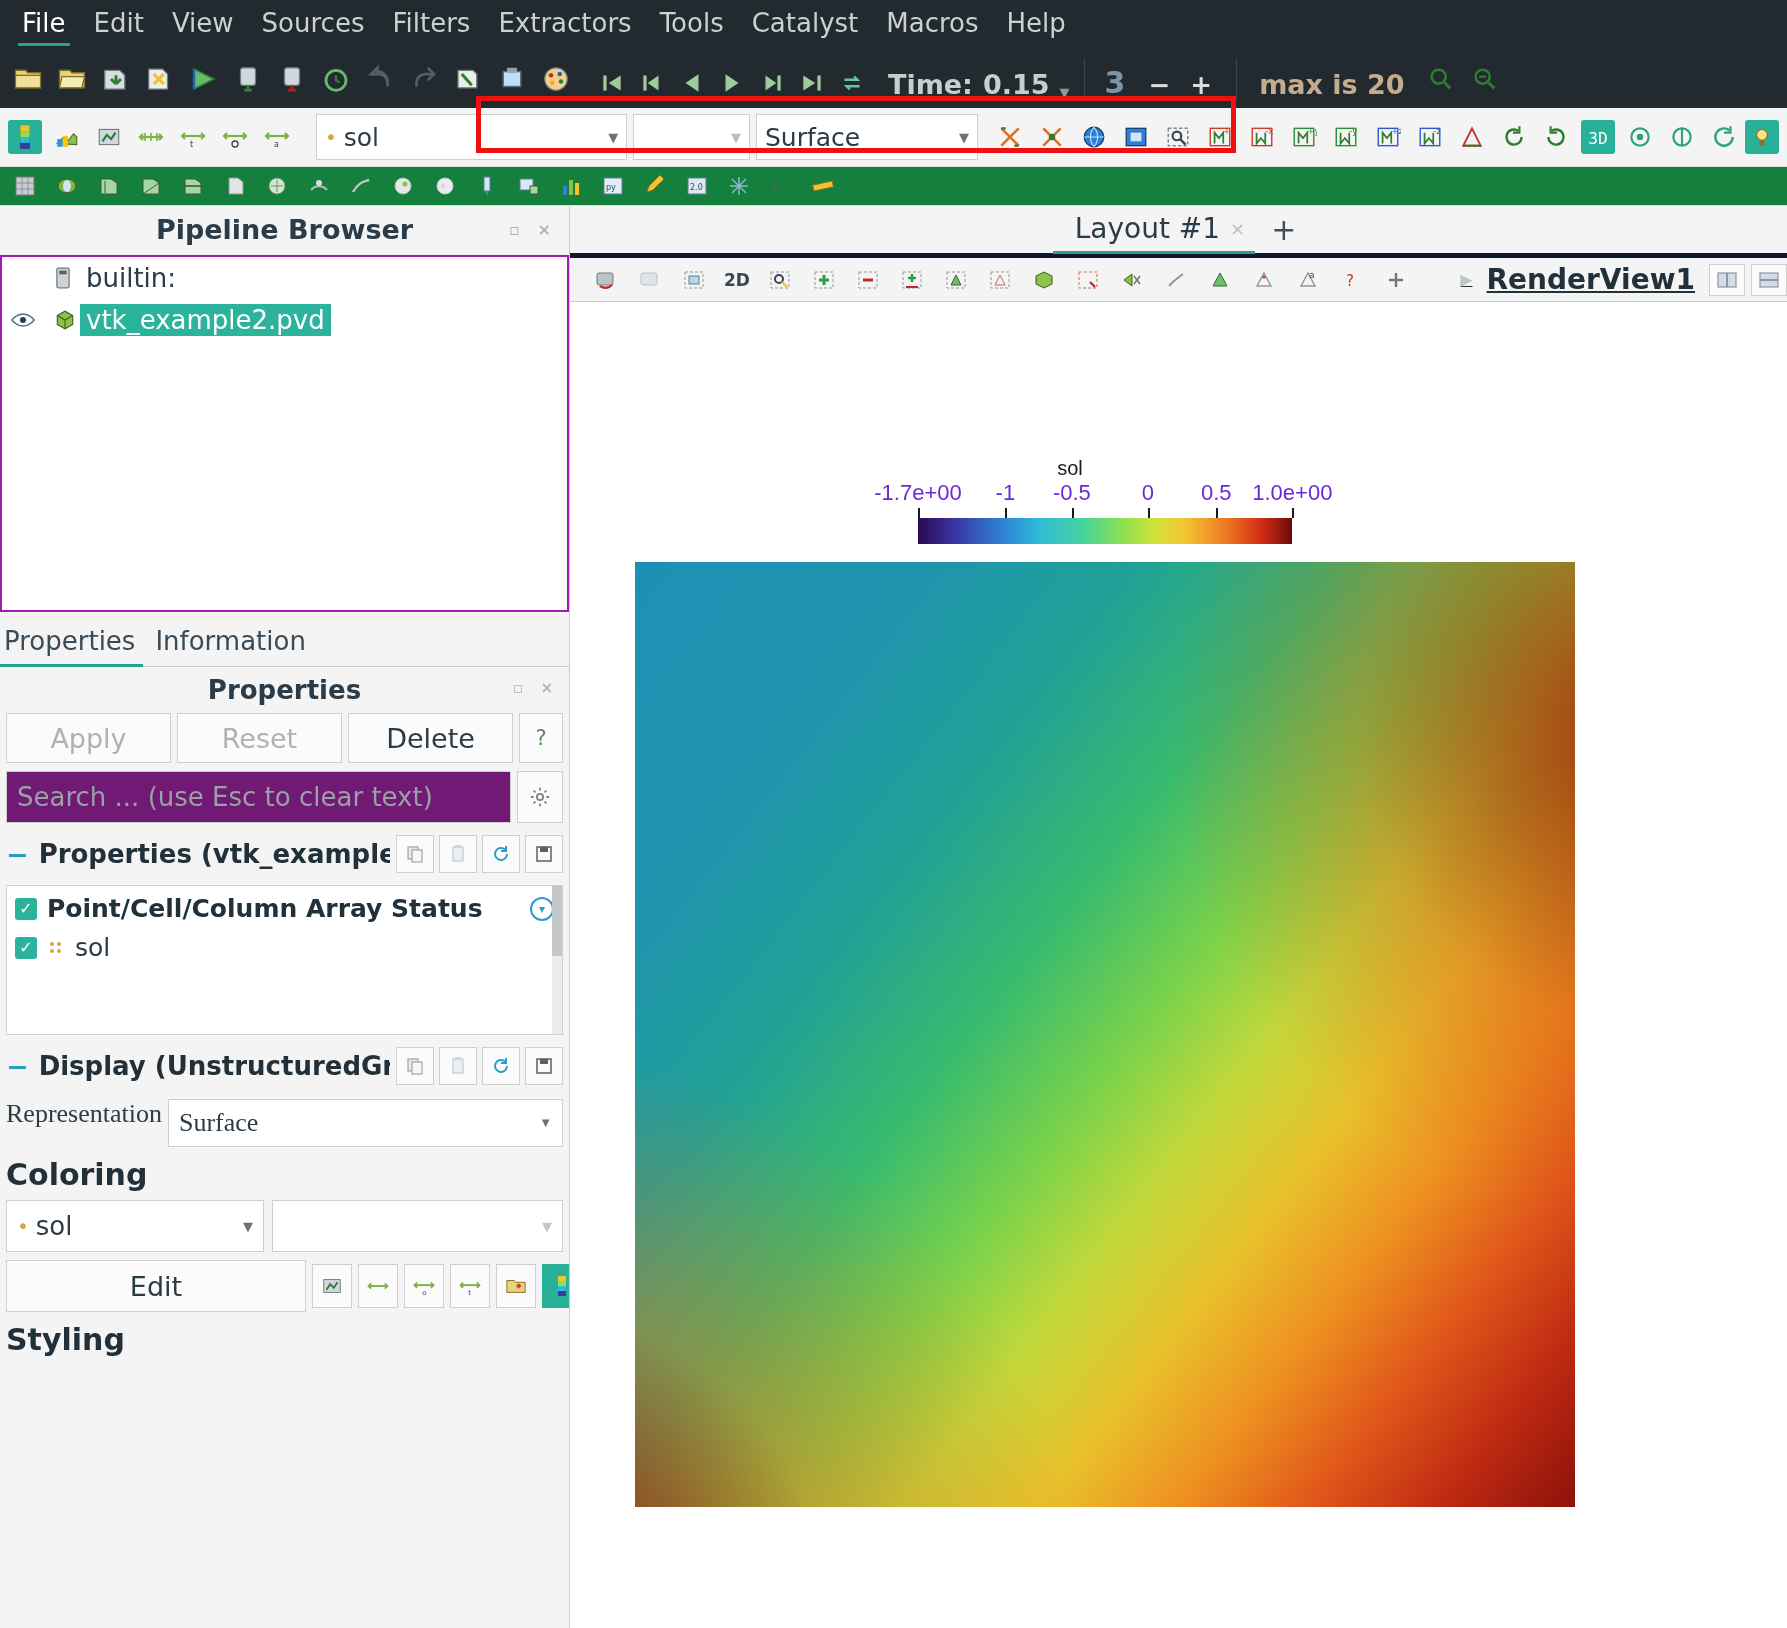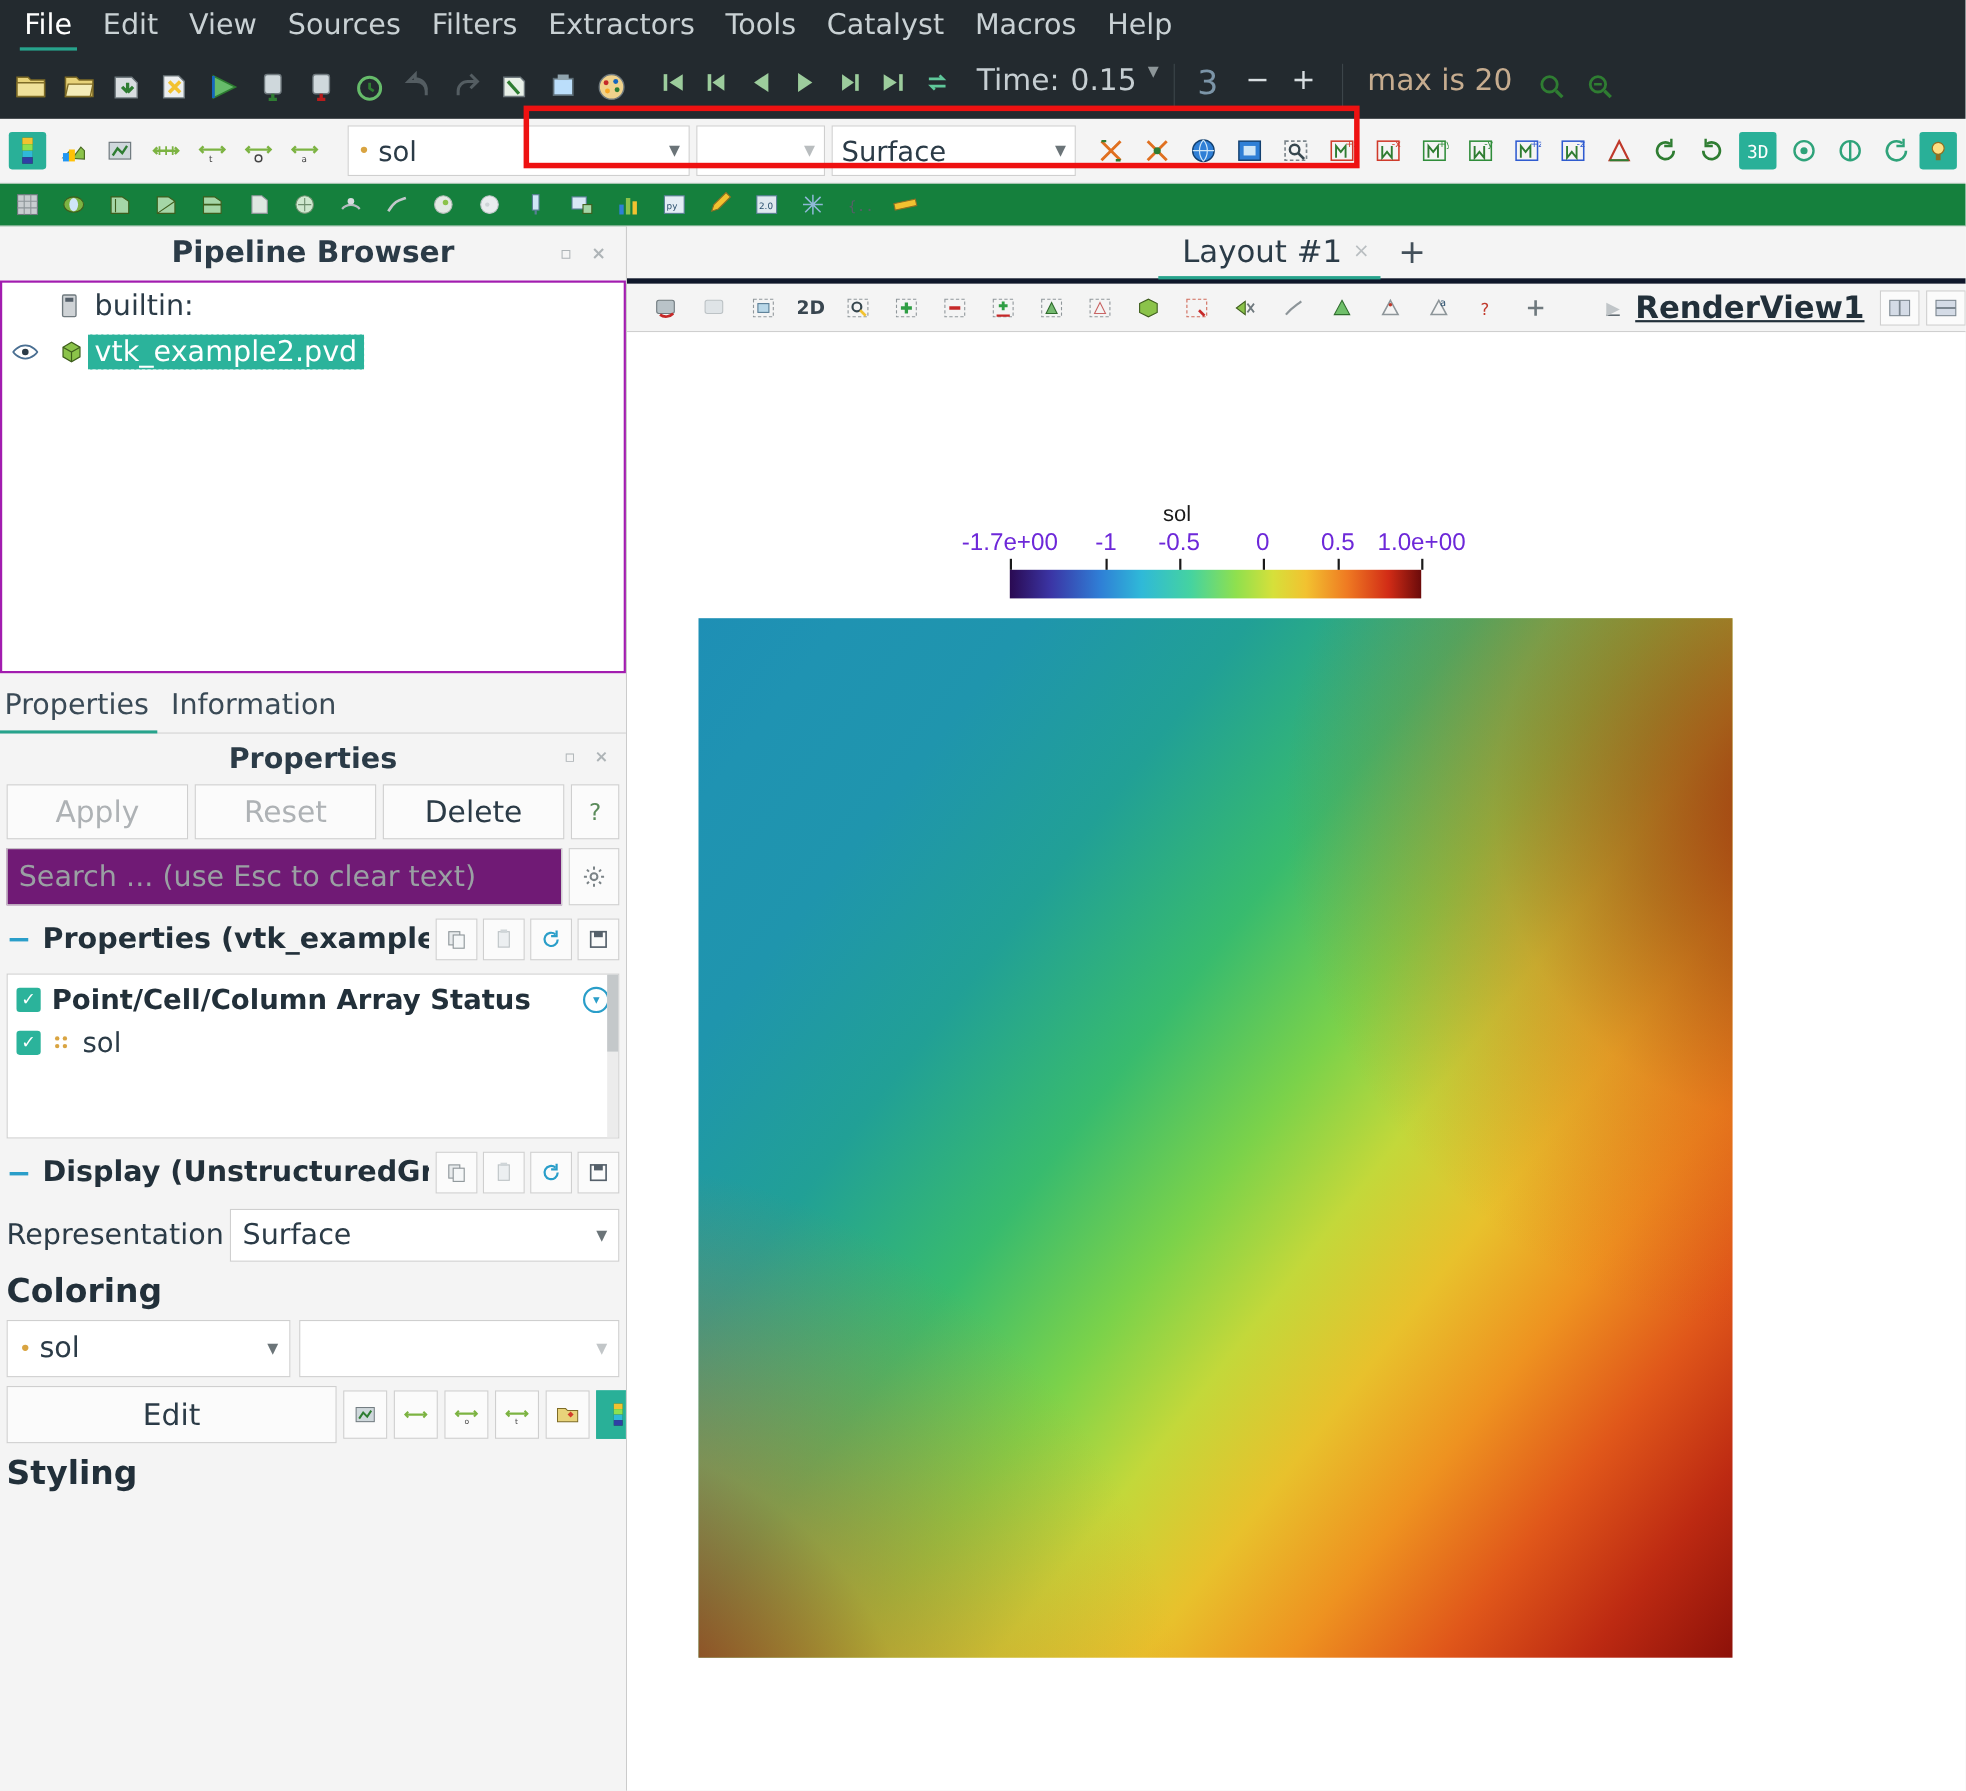--- a/index.html
+++ b/index.html
@@ -36,21 +36,21 @@
     display: flex; align-items: center; justify-content: center;
     position: relative; flex: 0 0 auto;
   }
 
   
   .time-highlight {
     position: absolute; left: 476px; top: 46px; width: 760px; height: 57px;
     border: 5px solid #ee1111; z-index: 30; pointer-events: none;
   }
 
-  .vcr-group { display: flex; align-items: flex-start; margin-left: 14px; }
+  .vcr-group { display: flex; align-items: flex-end; margin-left: 14px; font-weight: bold; }
   .vcr-btn {
     width: 34px; height: 34px; display: flex; align-items: center;
     justify-content: center; margin: 0 3px;
   }
   .time-label { color: #c6ced2; font-size: 27px; margin-left: 16px; white-space: nowrap; }
   .time-value { color: #c6ced2; font-size: 27px; margin-left: 10px; }
   .tiny-caret { color: #8d9699; font-size: 13px; margin-left: 10px; }
   .vsep { width: 1px; height: 42px; background: #3c454a; margin: 0 14px; }
   .frame-index { color: #7c95a8; font-size: 30px; padding: 0 6px; min-width: 40px; }
   .pm-btn { color: #d8dee1; font-size: 26px; padding: 0 10px; }
@@ -144,21 +144,21 @@
   .chk { width: 22px; height: 22px; background: #2bb39b; border-radius: 3px; display: flex;
     align-items: center; justify-content: center; color: #fff; font-size: 16px; flex: 0 0 auto; }
   .array-hdr-label { font-size: 25px; font-weight: bold; color: #22303a; }
   .circ-btn { margin-left: auto; width: 24px; height: 24px; border: 2px solid #2a9ec9; border-radius: 50%;
     display: flex; align-items: center; justify-content: center; color: #2a9ec9; font-size: 12px; }
   .array-item { display: flex; align-items: center; padding: 10px 8px 0 8px; gap: 9px; }
   .array-item-label { font-size: 25px; color: #2b3b47; }
   .vscroll { position: absolute; right: 0; top: 0; width: 10px; height: 100%; background: #ececec; }
   .vscroll i { display: block; width: 10px; height: 70px; background: #c4c8ca; }
 
-  .reprow { display: flex; align-items: center; gap: 6px; padding: 8px 6px 0 6px; }
+  .reprow { display: flex; gap: 6px; padding: 8px 6px 0 6px; font-family: Liberation Serif, serif; }
   .rep-label { font-size: 26px; color: #2b3b47; white-space: nowrap; }
   .rep-combo { flex: 1 1 auto; height: 48px; background: #ffffff; border: 1px solid #cfcfcf;
     display: flex; align-items: center; padding: 0 10px; font-size: 26px; color: #2b3b47; }
   .rep-combo .caret { margin-left: auto; color: #6b7478; font-size: 13px; }
 
   .group-title { font-size: 30px; font-weight: bold; color: #22303a; padding: 10px 6px 2px 6px; }
 
   .colorrow { display: flex; gap: 8px; padding: 6px 6px 0 6px; }
   .color-combo { flex: 0 0 258px; height: 52px; background: #ffffff; border: 1px solid #cfcfcf;
     display: flex; align-items: center; padding: 0 10px; font-size: 26px; color: #2b3b47; }

